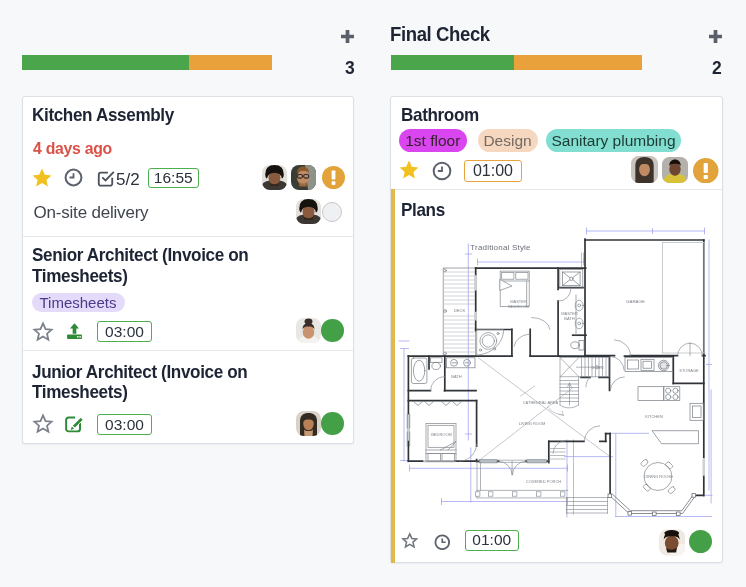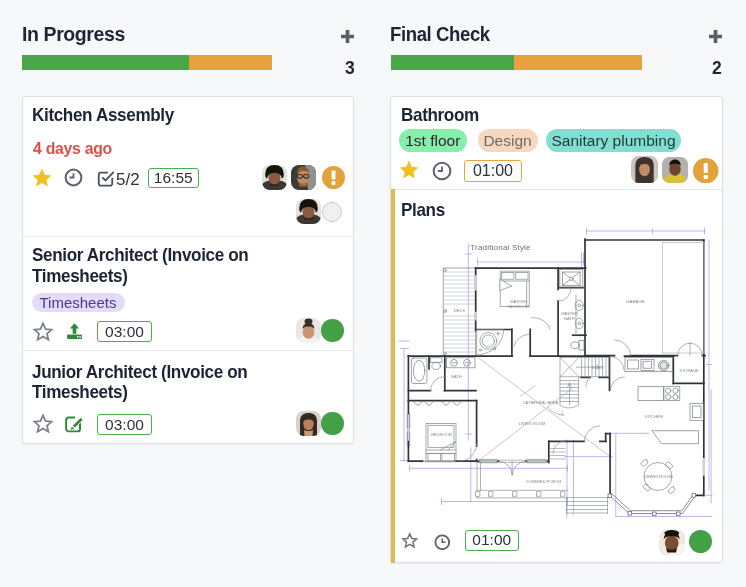--- a/index.html
+++ b/index.html
@@ -11,21 +11,20 @@
   .cardbox { background:#fff; border:1px solid #dcdfe4; border-radius:3px; box-shadow:0 1px 2px rgba(9,30,66,.06); }
   .ctitle { font-size:19px; font-weight:bold; color:#1d2433; letter-spacing:-0.4px; line-height:20.6px; transform:scaleX(.9); transform-origin:0 0; }
   .divider { border-top:1px solid #e4e6ea; }
   .badge { border-radius:3px; font-size:15.5px; color:#2c323c; text-align:center; }
   .pill { border-radius:12px; font-size:15px; text-align:center; }
 </style>
 </head>
 <body>
 <div id="page">
 
-  <div class="abs colhead" style="left:22px; top:23px; transform:scaleX(1);">In Progress</div>
 
   <svg class="abs" width="13" height="13" style="left:341.2px; top:29.6px;" viewBox="0 0 13 13">
       <path d="M6.5 0.6v11.8M0.6 6.5h11.8" stroke="#596069" stroke-width="3.7" stroke-linecap="round"></path>
     </svg>
 
   <div class="abs" style="left:22px; top:55px; width:249.5px; height:15px; background:#e9a23b;">
       <div style="width:66.8%; height:15px; background:#4ba64b;"></div>
     </div>
 
   <div class="abs count" style="left:345px; top:58px;">3</div>
@@ -100,20 +99,21 @@
         <rect x="12.7" y="9.5" width="5" height="3.6" rx="1.6" fill="none" stroke="#2b2b2b" stroke-width="1.1"></rect>
       </g>
     </svg>
 
   <svg class="abs" width="23" height="23" style="left:321.5px; top:165.5px;" viewBox="0 0 23 23">
       <circle cx="11.5" cy="11.5" r="11.5" fill="#e2a33b"></circle>
       <rect x="9.6" y="4.5" width="3.8" height="9" rx="0.8" fill="#fff"></rect>
       <rect x="9.6" y="15.3" width="3.8" height="3.6" rx="0.8" fill="#fff"></rect>
     </svg>
 
+  <div class="abs" style="left:33.5px; top:202.5px; font-size:17px; color:#3f4650; letter-spacing:-0.2px;">On-site delivery</div>
 
   <svg class="abs" width="25" height="25" style="left:295.5px; top:199px;" viewBox="0 0 25 25">
       <defs>
         <clipPath id="r3">
           <rect width="25" height="25" rx="8"></rect>
         </clipPath>
       </defs>
       <g clip-path="url(#r3)">
         <rect width="25" height="25" fill="#e3dfda"></rect>
         <path d="M0 25v-4.2c0-3.6 5.5-5.8 12.5-5.8s12.5 2.2 12.5 5.8V25z" fill="#3b3833"></path>
@@ -189,21 +189,21 @@
     </svg>
 
   <div class="abs" style="left:321px; top:412px; width:22.5px; height:22.5px; border-radius:50%; background:#43a047;"></div>
 
   <div class="abs cardbox" style="left:390px; top:96px; width:332.5px; height:467px;"></div>
 
   <div class="abs divider" style="left:391px; top:188.5px; width:330.5px;"></div>
 
   <div class="abs ctitle" style="left:400.5px; top:105px;">Bathroom</div>
 
-  <div class="abs pill" style="left:398.5px; top:128.5px; width:68.5px; height:23px; line-height:23px; font-size:15.5px; background:#86efac; color:#35222d;">1st floor</div>
+  <div class="abs pill" style="left:398.5px; top:128.5px; width:68.5px; height:23px; line-height:23px; font-size:15.5px; background:#d946ef; color:#35222d;">1st floor</div>
 
   <div class="abs pill" style="left:477.5px; top:128.5px; width:60px; height:23px; line-height:23px; font-size:15.5px; background:#f6d7c0; color:#756a62;">Design</div>
 
   <div class="abs pill" style="left:546px; top:128.5px; width:135px; height:23px; line-height:23px; font-size:15.5px; background:#82ded1; color:#1d3a34;">Sanitary plumbing</div>
 
   <svg class="abs" width="22" height="22" style="left:398px; top:159px;" viewBox="0 0 24 24">
       <path d="M12 1.7l3.1 6.8 7.2.7-5.5 4.9 1.65 7.2L12 17.5l-6.45 3.8 1.65-7.2-5.5-4.9 7.2-.7z" fill="#f0c121"></path>
     </svg>
 
   <svg class="abs" width="20" height="20" style="left:431.5px; top:160.5px;" viewBox="0 0 24 24">

